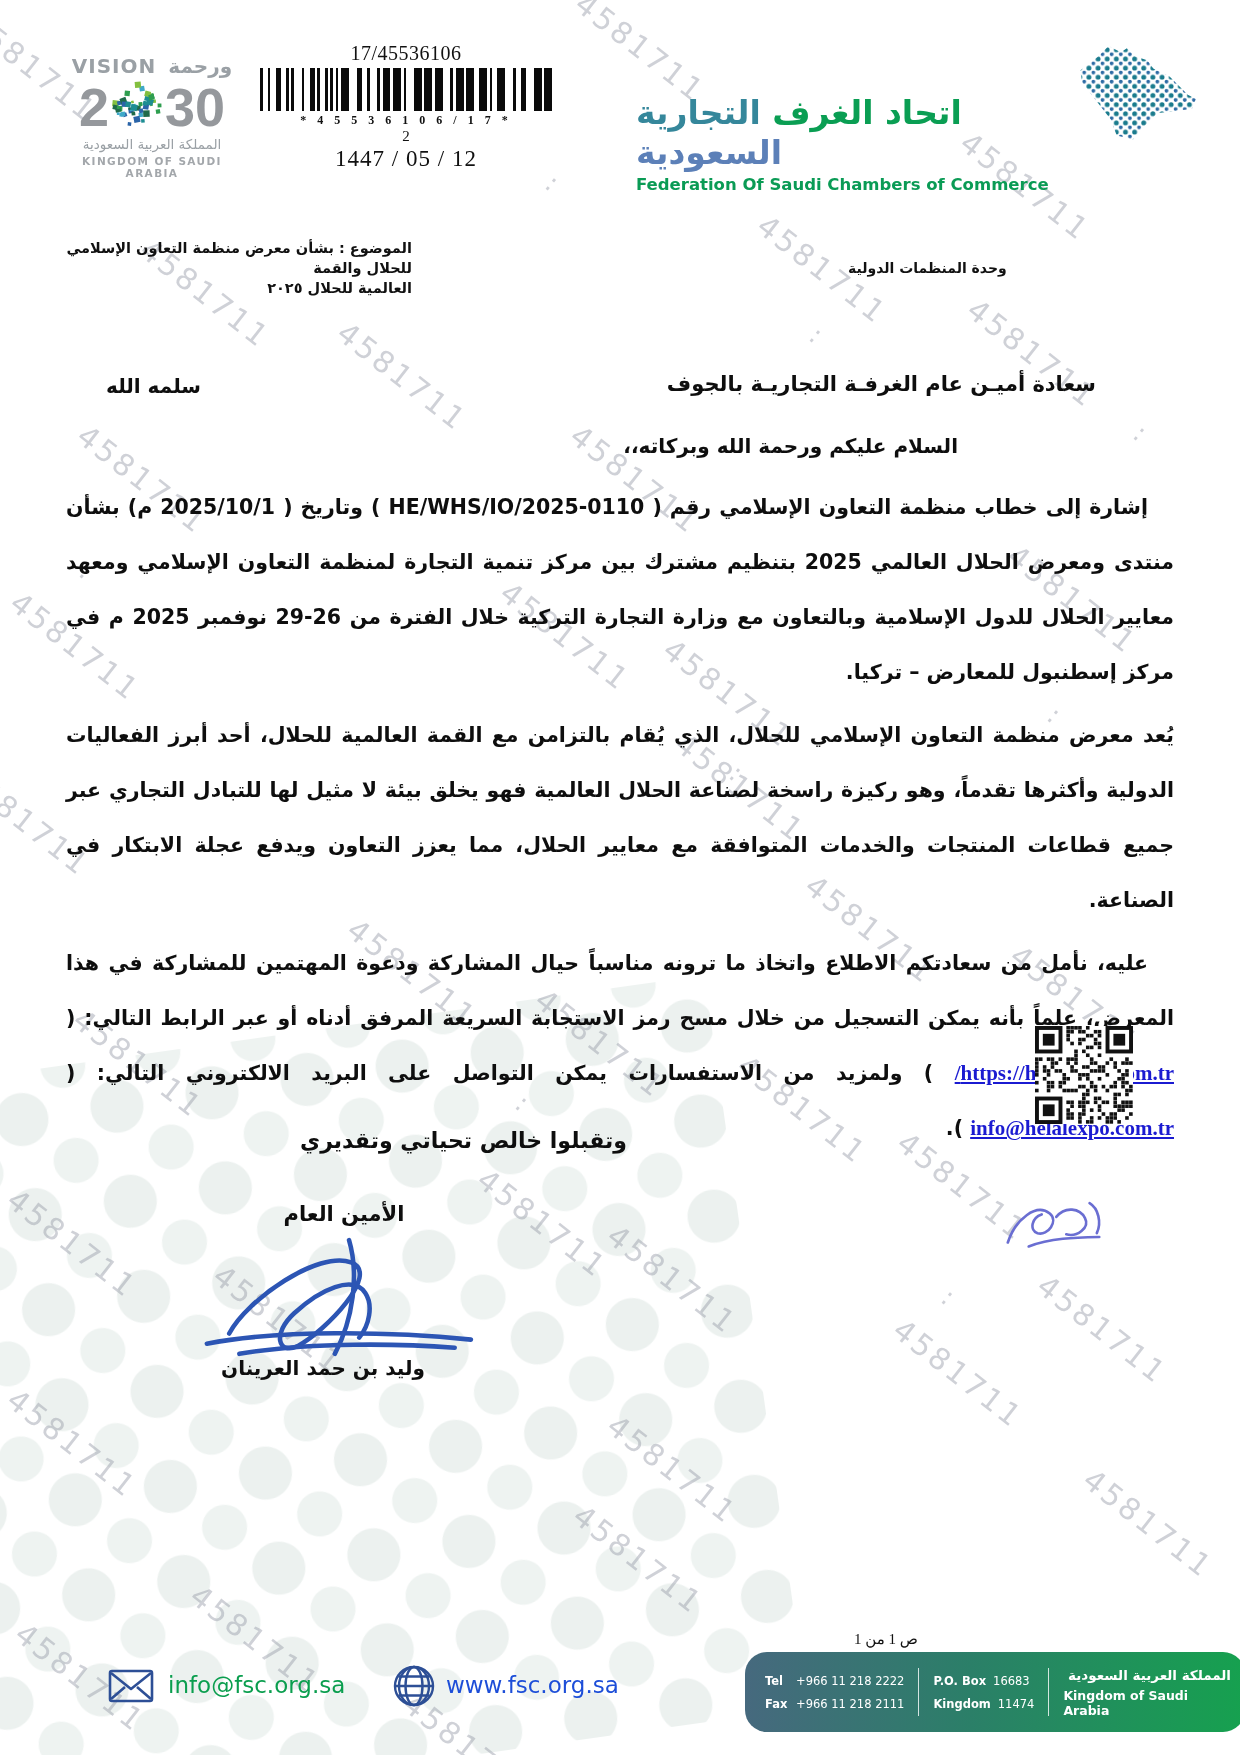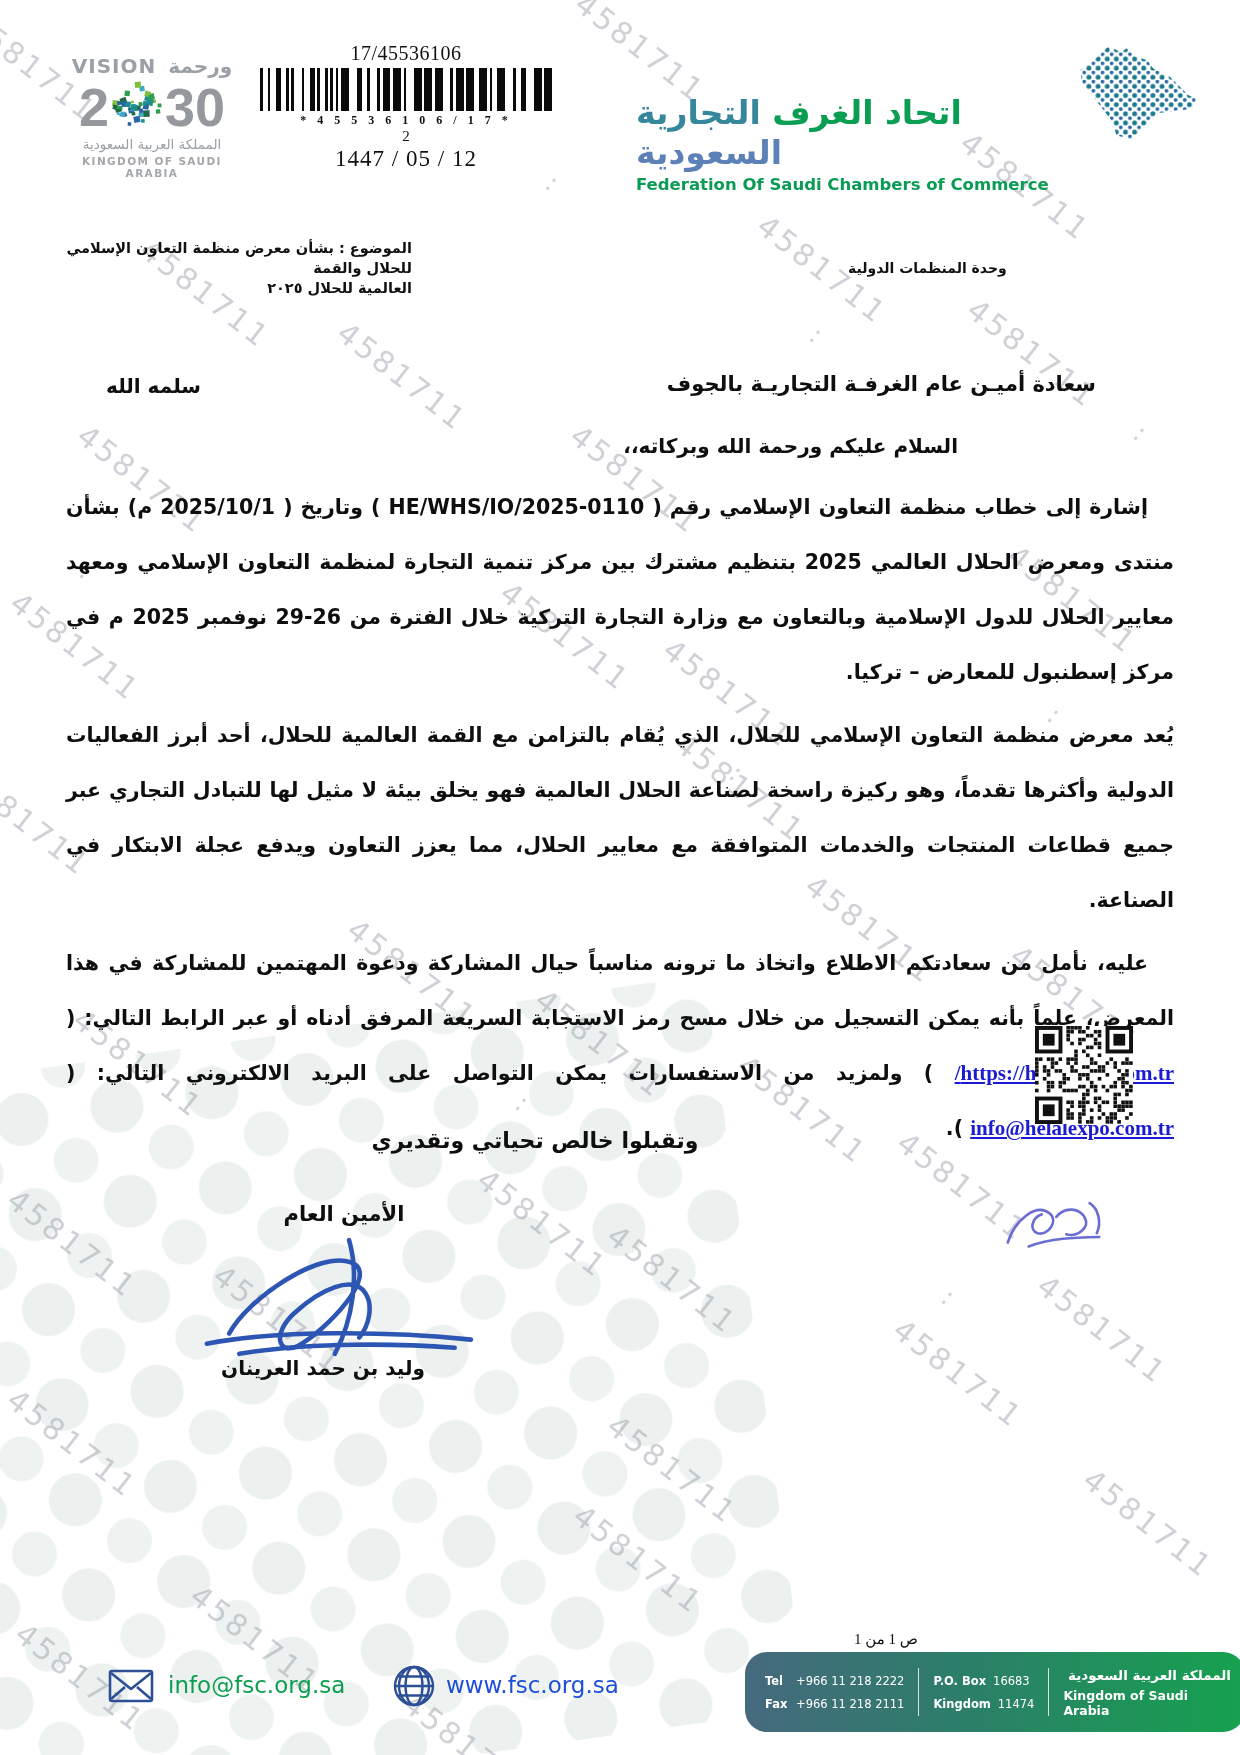--- a/index.html
+++ b/index.html
@@ -52,21 +52,21 @@
   #addressee{right:144px;top:372px;font-size:21px;direction:rtl;}
   #salute{left:106px;top:374px;font-size:20px;direction:rtl;}
   #greeting{right:282px;top:434px;font-size:20px;direction:rtl;}
   #body{left:58px;right:58px;top:472px;direction:rtl;text-align:justify;font-size:20.5px;
         font-weight:bold;line-height:55px;color:#0e0e0e;}
   #body p{margin:8px;}
   #body p.ind{text-indent:26px;}
   #body p + p{margin-top:6px;}
   .lnk{color:#1b1bd1;text-decoration:underline;font-family:"Liberation Serif",serif;font-size:21px;}
   #qr{left:1035px;top:1026px;width:98px;height:98px;}
-  #closing{left:300px;top:1128px;width:470px;text-align:center;font-size:22px;direction:rtl;}
+  #closing{left:300px;top:1128px;width:470px;text-align:left;font-size:22px;direction:rtl;}
   #stitle{left:258px;top:1202px;width:172px;text-align:center;font-size:21px;direction:rtl;}
   #sig{left:198px;top:1234px;}
   #sname{left:175px;top:1356px;width:296px;text-align:center;font-size:20px;direction:rtl;}
   #stamp{left:996px;top:1186px;transform:rotate(-6deg);}
   #pageno{left:854px;top:1630px;font-size:15px;font-family:"Liberation Serif",serif;direction:rtl;color:#111;}
   
   #femail{left:168px;top:1672px;font-size:23px;color:#0a9e4e;}
   #fsite{left:446px;top:1672px;font-size:23px;color:#1d4ed8;}
   #femail-icon{left:108px;top:1668px;} #fglobe{left:392px;top:1664px;}
   #gbox{left:745px;top:1652px;width:500px;height:80px;border-radius:22px;box-sizing:border-box;

